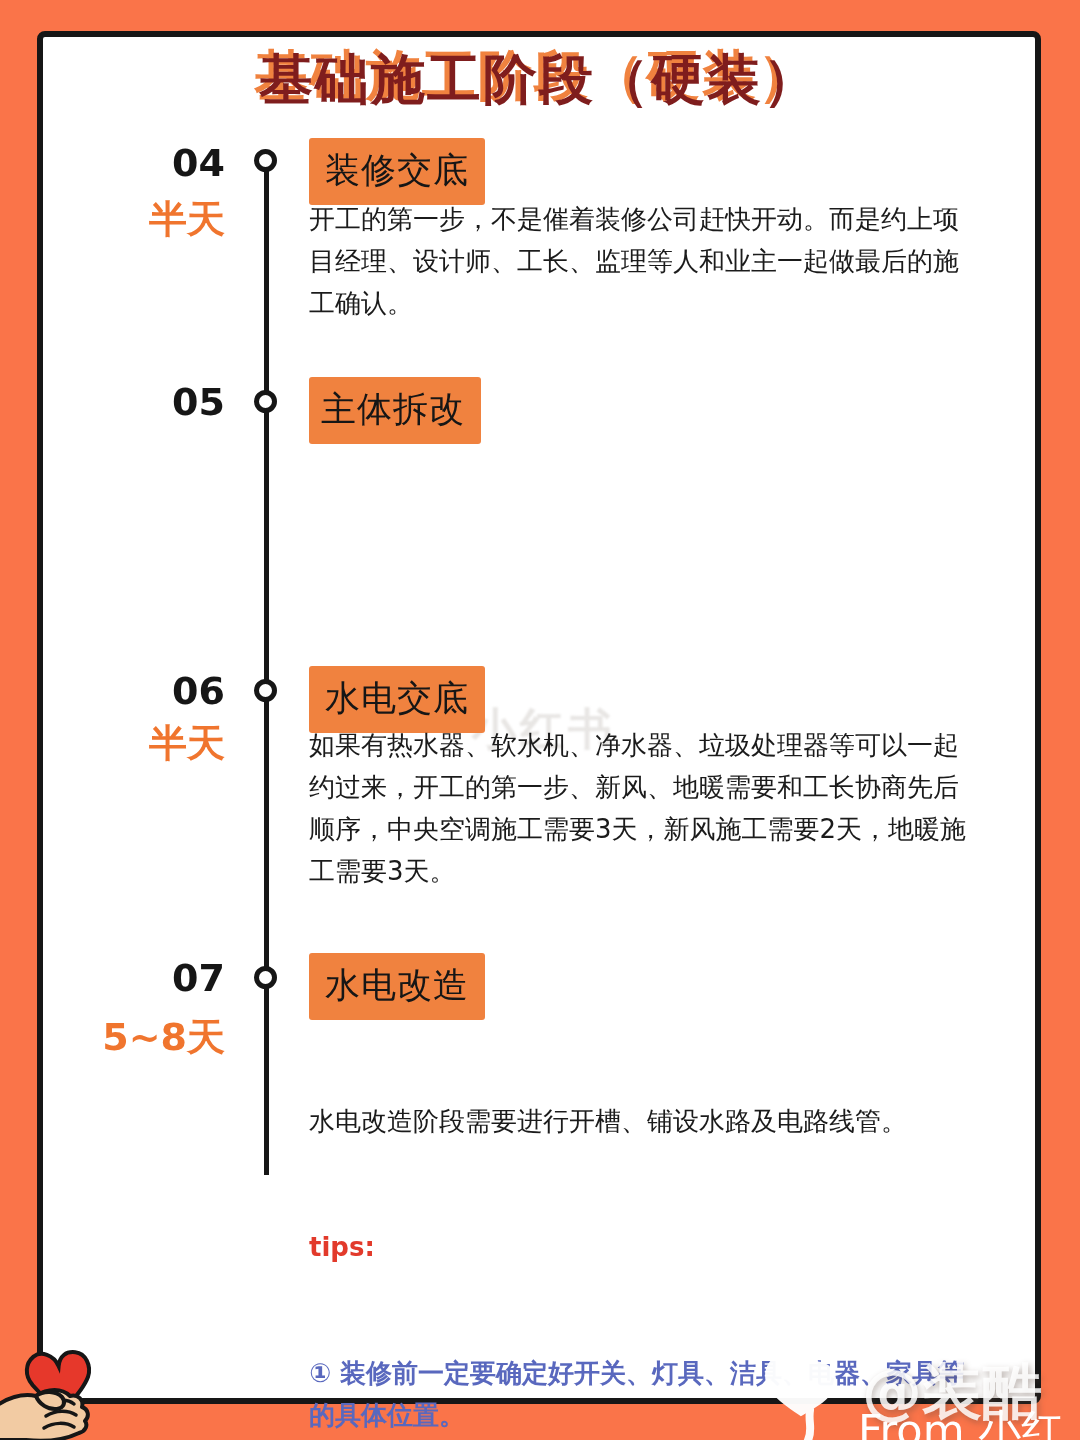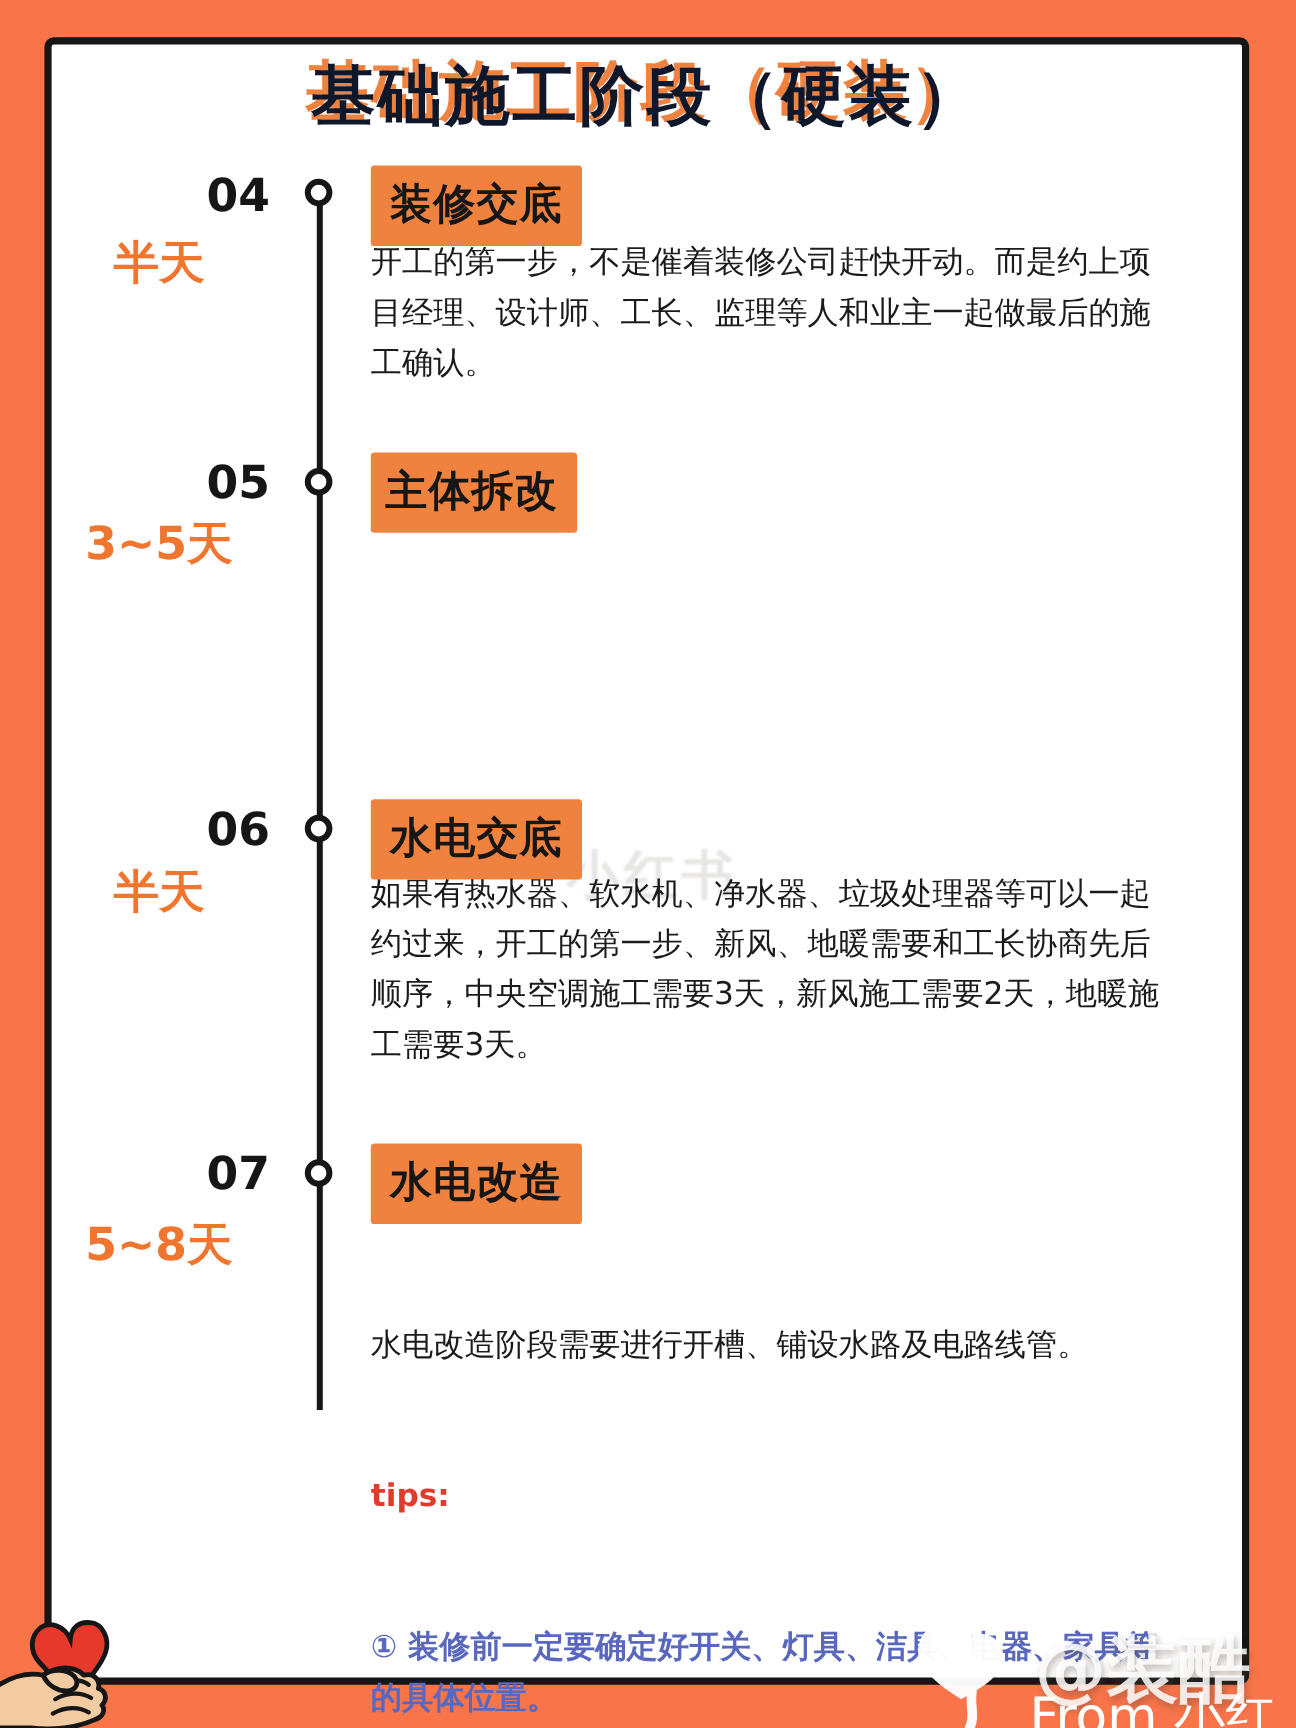--- a/index.html
+++ b/index.html
@@ -7,40 +7,40 @@
     position:relative;width:1080px;height:1440px;overflow:hidden;
     background:var(--frame-orange,#FA7449);
     font-family:"DejaVu Sans","Liberation Sans",sans-serif;
   }
   .card{
     position:absolute;left:37px;top:31px;width:992px;height:1361px;
     background:#ffffff;border:6px solid #161616;border-radius:8px;z-index:0;
   }
   .title{
     position:absolute;left:37px;top:44px;width:1004px;margin:0;
-    text-align:center;font-size:54px;font-weight:700;color:#0f172a;
+    text-align:center;font-size:54px;font-weight:700;color:#7f1d1d;
     letter-spacing:2px;text-shadow:-5px -4px 0 var(--tag-orange,#F0823F);z-index:2;
   }
   .tl-line{position:absolute;left:264px;top:163px;width:5px;height:1012px;background:#161616;z-index:1;}
   .node{
     position:absolute;left:254px;width:13px;height:13px;background:#fff;
     border:5px solid #161616;border-radius:50%;z-index:2;
   }
   .num{
     position:absolute;left:60px;width:165px;text-align:right;
     font-size:38px;line-height:46px;font-weight:700;color:#161616;z-index:2;
   }
   .dur{
-    position:absolute;left:40px;width:185px;text-align:center;
+    position:absolute;left:40px;width:185px;text-align:right;
     font-size:38px;line-height:46px;font-weight:700;color:var(--dur-orange,#F0752E);z-index:2;
   }
   .tag{
     position:absolute;left:309px;padding:9px 16px 11px;border-radius:3px;
     background:var(--tag-orange,#F0823F);color:#161616;
-    font-size:35px;font-weight:700;letter-spacing:1px;z-index:2;
+    font-size:35px;font-weight:400;letter-spacing:1px;z-index:2;
   }
   .textblock{
     position:absolute;left:309px;width:668px;font-size:26px;line-height:42px;
     color:#1b1b1b;white-space:pre-wrap;z-index:2;
   }
   .tips-label{color:var(--tips-red,#E23A2B);font-weight:600;}
   .tip-blue{color:var(--note-blue,#5968BE);font-weight:600;white-space:pre-wrap;}
   
   .n0{top:149px;} .n1{top:390px;} .n2{top:679px;} .n3{top:966px;}
   .num0{top:140px;} .num1{top:379px;} .num2{top:668px;} .num3{top:955px;}
@@ -74,21 +74,20 @@
 
   <div class="tl-line"></div>
 
   <div class="num num0">04</div>
   <div class="dur dur0">半天</div>
   <div class="node n0"></div>
   <div class="tag tag0">装修交底</div>
   <div class="textblock body0">开工的第一步，不是催着装修公司赶快开动。而是约上项目经理、设计师、工长、监理等人和业主一起做最后的施工确认。</div>
 
   <div class="num num1">05</div>
-  <div class="dur dur1">3~5天</div>
   <div class="node n1"></div>
   <div class="tag tag1">主体拆改</div>
 
   <div class="num num2">06</div>
   <div class="dur dur2">半天</div>
   <div class="node n2"></div>
   <div class="tag tag2">水电交底</div>
   <div class="textblock body2">如果有热水器、软水机、净水器、垃圾处理器等可以一起约过来，开工的第一步、新风、地暖需要和工长协商先后顺序，中央空调施工需要3天，新风施工需要2天，地暖施工需要3天。</div>
 
   <div class="num num3">07</div>

